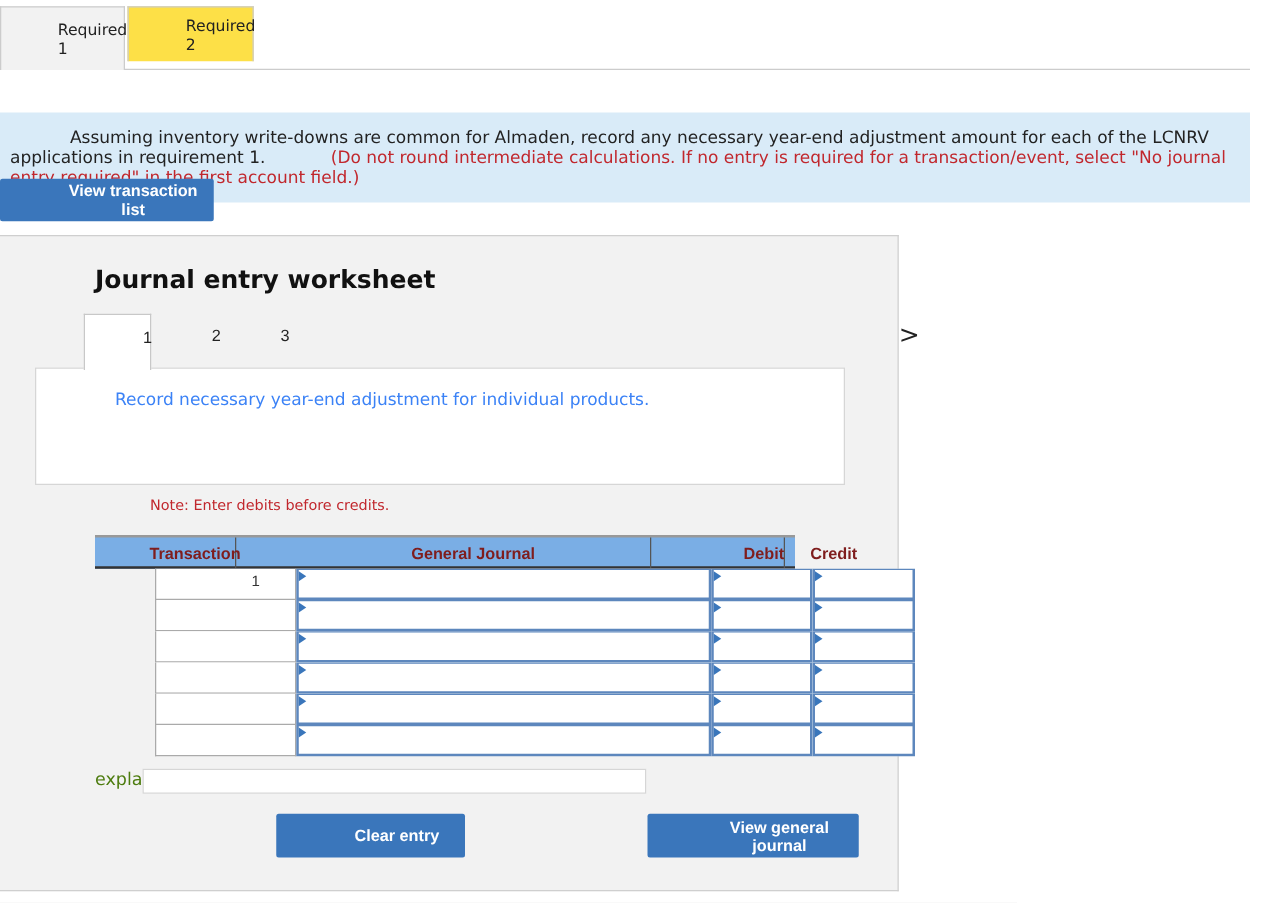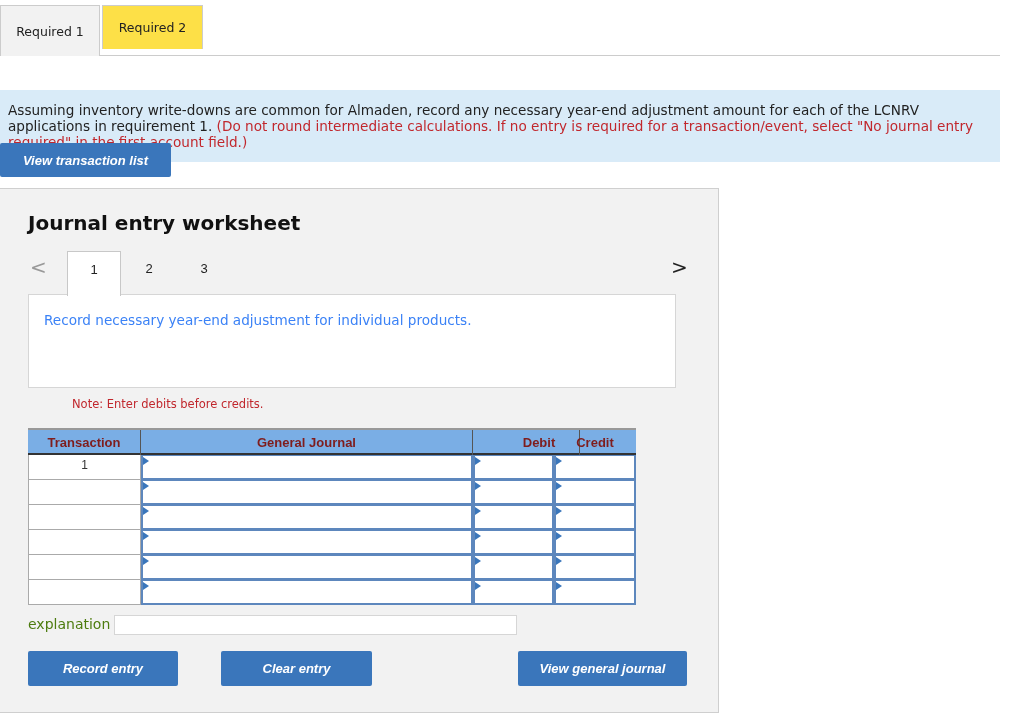--- a/index.html
+++ b/index.html
@@ -1,15 +1,15 @@
 <!DOCTYPE html>
 <html><head>
 <meta charset="utf-8">
 <style>
-  * { box-sizing: border-box; }
+  * { box-sizing: border-box; padding-left: 48px; }
   html, body { margin: 0; padding: 0; }
   body {
     width: 1024px; height: 722px; overflow: hidden;
     background: #ffffff;
     font-family: "DejaVu Sans", sans-serif;
     color: #222;
     position: relative;
   }
   
   .req-tabs { position: absolute; left: 0; top: 5px; height: 51px; width: 1000px; border-bottom: 1px solid #cccccc; }
@@ -28,21 +28,21 @@
     background: #d9ebf8;
     padding: 12px 8px 0 8px;
     font-size: 13.6px; line-height: 16px; color: #222; margin-top: 33px;
   }
   .instructions .red { color: #c1272d; }
   
   .btn {
     background: #3a76bb; color: #ffffff; border: none; border-radius: 2px;
     font-family: "Liberation Sans", sans-serif; font-weight: bold; font-size: 13px;
     display: flex; align-items: center; justify-content: center;
-    position: absolute; cursor: pointer; font-style: italic;
+    position: absolute; cursor: pointer;
   }
   .btn-view-list { left: 0; top: 143px; width: 171px; height: 34px; }
   
   .panel {
     position: absolute; left: 0; top: 188px; width: 719px; height: 525px;
     background: #f2f2f2; border: 1px solid #cfcfcf; border-left: none;
   }
   .panel-title {
     position: absolute; left: 28px; top: 22px;
     font-size: 20px; font-weight: bold; color: #111;
@@ -186,16 +186,15 @@
           <div class="cell-in c-gj"></div>
           <div class="cell-in c-db"></div>
           <div class="cell-in c-cr"></div>
         </div>
       </div>
   </div>
 
   <div class="explain-label">explanation</div>
   <div class="explain-input"></div>
 
-  <button class="btn btn-record">Record entry</button>
   <button class="btn btn-clear">Clear entry</button>
   <button class="btn btn-view-gj">View general journal</button>
 </div>
 
 </body></html>

